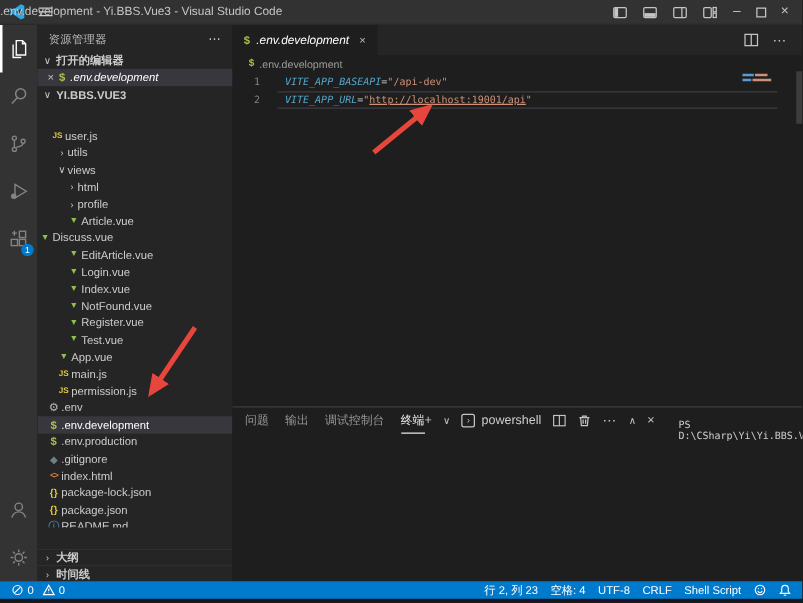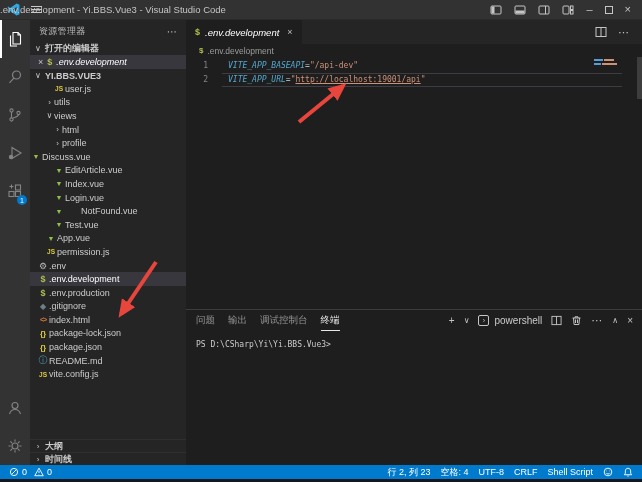--- a/index.html
+++ b/index.html
@@ -79,21 +79,21 @@
   .code-line.current::before { content:""; position:absolute; left:36px; right:20px; top:0; bottom:0;
     border-top:1px solid #3c3c42; border-bottom:1px solid #3c3c42; pointer-events:none; }
 
   .minimap { position:absolute; top:2px; right:14px; width:34px; }
   .mm-row { height:2px; margin-bottom:2px; display:flex; gap:1px; }
   .mm-key { background:#569cd6; height:2px; }
   .mm-str { background:#ce9178; height:2px; }
   .scroll-thumb { position:absolute; top:0; right:0; width:5px; height:42px; background:rgba(121,121,121,.35); }
 
   
-  .panel { height:156px; border-top:1px solid #3c3c3c; display:flex; flex-direction:column; flex:none; }
+  .panel { height:140px; border-top:1px solid #3c3c3c; display:flex; flex-direction:row; flex:none; }
   .panel-header { height:21px; display:flex; align-items:center; padding:0 9px 0 10px; flex:none; }
   .panel-tabs { display:flex; gap:13px; height:100%; }
   .panel-tab { font-size:9.5px; color:#969696; display:flex; align-items:center; height:100%; border-bottom:1px solid transparent; }
   .panel-tab.active { color:#e7e7e7; border-bottom-color:#e7e7e7; }
   .panel-actions { margin-left:auto; display:flex; align-items:center; gap:9px; color:#c5c5c5; }
   .pa-glyph { font-size:10px; line-height:1; }
   .pa-chev { font-size:8px; }
   .ps-box { width:11px; height:11px; border:1px solid #c5c5c5; border-radius:2px; font-size:7px; display:flex; align-items:center; justify-content:center; color:#c5c5c5; }
   .ps-label { font-size:10px; color:#cccccc; margin-left:-4px; }
   .panel-content { padding:9px 0 0 10px; font-family:"DejaVu Sans Mono",monospace; font-size:8px; color:#cccccc; }
@@ -214,67 +214,79 @@
       <span class="shell-glyph" data-name="shell-file-icon">$</span>
       <span class="oe-name" data-name="open-editor-label">.env.development</span>
     </div>
 
     <div class="section-header" data-name="project-root-header">
       <span class="chev" data-name="chevron-down-icon">∨</span>
       <span>YI.BBS.VUE3</span>
     </div>
 
     <div class="tree" data-name="file-tree">
-        <div class="tree-row" data-name="tree-item-user.js" style="padding-left: 23px;">
+        <div class="tree-row" data-name="tree-item-user.js" style="padding-left: 10px; margin-top: 20px;">
           <span class="tree-file-icon" data-name="js-file-icon" style="color: rgb(224, 202, 60);">JS</span>
           <span class="tree-label" data-name="tree-item-label">user.js</span>
         </div>
         <div class="tree-row" data-name="tree-item-utils" style="padding-left: 15px;">
           <span class="tree-chevron" data-name="chevron-right-icon">›</span>
           <span class="tree-label" data-name="tree-item-label">utils</span>
         </div>
         <div class="tree-row" data-name="tree-item-views" style="padding-left: 15px;">
           <span class="tree-chevron" data-name="chevron-down-icon">∨</span>
           <span class="tree-label" data-name="tree-item-label">views</span>
         </div>
         <div class="tree-row" data-name="tree-item-error" style="padding-left: 23px;">
           <span class="tree-chevron" data-name="chevron-right-icon">›</span>
           <span class="tree-label" data-name="tree-item-label">html</span>
         </div>
         <div class="tree-row" data-name="tree-item-profile" style="padding-left: 23px;">
           <span class="tree-chevron" data-name="chevron-right-icon">›</span>
           <span class="tree-label" data-name="tree-item-label">profile</span>
         </div>
+        <div class="tree-row" data-name="tree-item-article.vue" style="padding-left: 23px;">
+          <span class="tree-file-icon" data-name="vue-file-icon" style="color: rgb(141, 193, 73);">▼</span>
+          <span class="tree-label" data-name="tree-item-label">Article.vue</span>
+        </div>
         <div class="tree-row" data-name="tree-item-discuss.vue" style="">
           <span class="tree-file-icon" data-name="vue-file-icon" style="color: rgb(141, 193, 73);">▼</span>
           <span class="tree-label" data-name="tree-item-label">Discuss.vue</span>
         </div>
         <div class="tree-row" data-name="tree-item-editarticle.vue" style="padding-left: 23px;">
           <span class="tree-file-icon" data-name="vue-file-icon" style="color: rgb(141, 193, 73);">▼</span>
           <span class="tree-label" data-name="tree-item-label">EditArticle.vue</span>
         </div>
+        <div class="tree-row" data-name="tree-item-login.vue" style="padding-left: 23px;">
+          <span class="tree-file-icon" data-name="vue-file-icon" style="color: rgb(141, 193, 73);">▼</span>
+          <span class="tree-label" data-name="tree-item-label">Login.vue</span>
+        </div>
         <div class="tree-row" data-name="tree-item-index.vue" style="padding-left: 23px;">
           <span class="tree-file-icon" data-name="vue-file-icon" style="color: rgb(141, 193, 73);">▼</span>
           <span class="tree-label" data-name="tree-item-label">Index.vue</span>
         </div>
-        <div class="tree-row" data-name="tree-item-login.vue" style="padding-left: 23px;">
-          <span class="tree-file-icon" data-name="vue-file-icon" style="color: rgb(141, 193, 73);">▼</span>
-          <span class="tree-label" data-name="tree-item-label">Login.vue</span>
-        </div>
-        <div class="tree-row" data-name="tree-item-notfound.vue" style="padding-left: 23px; gap: 16px;">
+        <div class="tree-row" data-name="tree-item-notfound.vue" style="padding-left: 23px;">
           <span class="tree-file-icon" data-name="vue-file-icon" style="color: rgb(141, 193, 73);">▼</span>
           <span class="tree-label" data-name="tree-item-label">NotFound.vue</span>
         </div>
+        <div class="tree-row" data-name="tree-item-register.vue" style="padding-left: 23px;">
+          <span class="tree-file-icon" data-name="vue-file-icon" style="color: rgb(141, 193, 73);">▼</span>
+          <span class="tree-label" data-name="tree-item-label">Register.vue</span>
+        </div>
         <div class="tree-row" data-name="tree-item-test.vue" style="padding-left: 23px;">
           <span class="tree-file-icon" data-name="vue-file-icon" style="color: rgb(141, 193, 73);">▼</span>
           <span class="tree-label" data-name="tree-item-label">Test.vue</span>
         </div>
         <div class="tree-row" data-name="tree-item-app.vue" style="padding-left: 15px;">
           <span class="tree-file-icon" data-name="vue-file-icon" style="color: rgb(141, 193, 73);">▼</span>
           <span class="tree-label" data-name="tree-item-label">App.vue</span>
+        </div>
+        <div class="tree-row" data-name="tree-item-main.js" style="padding-left: 15px;">
+          <span class="tree-file-icon" data-name="js-file-icon" style="color: rgb(224, 202, 60);">JS</span>
+          <span class="tree-label" data-name="tree-item-label">main.js</span>
         </div>
         <div class="tree-row" data-name="tree-item-permission.js" style="padding-left: 15px;">
           <span class="tree-file-icon" data-name="js-file-icon" style="color: rgb(224, 202, 60);">JS</span>
           <span class="tree-label" data-name="tree-item-label">permission.js</span>
         </div>
         <div class="tree-row" data-name="tree-item-.env" style="padding-left: 7px;">
           <span class="tree-file-icon" data-name="gear-file-icon" style="color: rgb(184, 184, 184);">⚙</span>
           <span class="tree-label" data-name="tree-item-label">.env</span>
         </div>
         <div class="tree-row selected" data-name="tree-item-.env.development" style="padding-left: 7px;">

